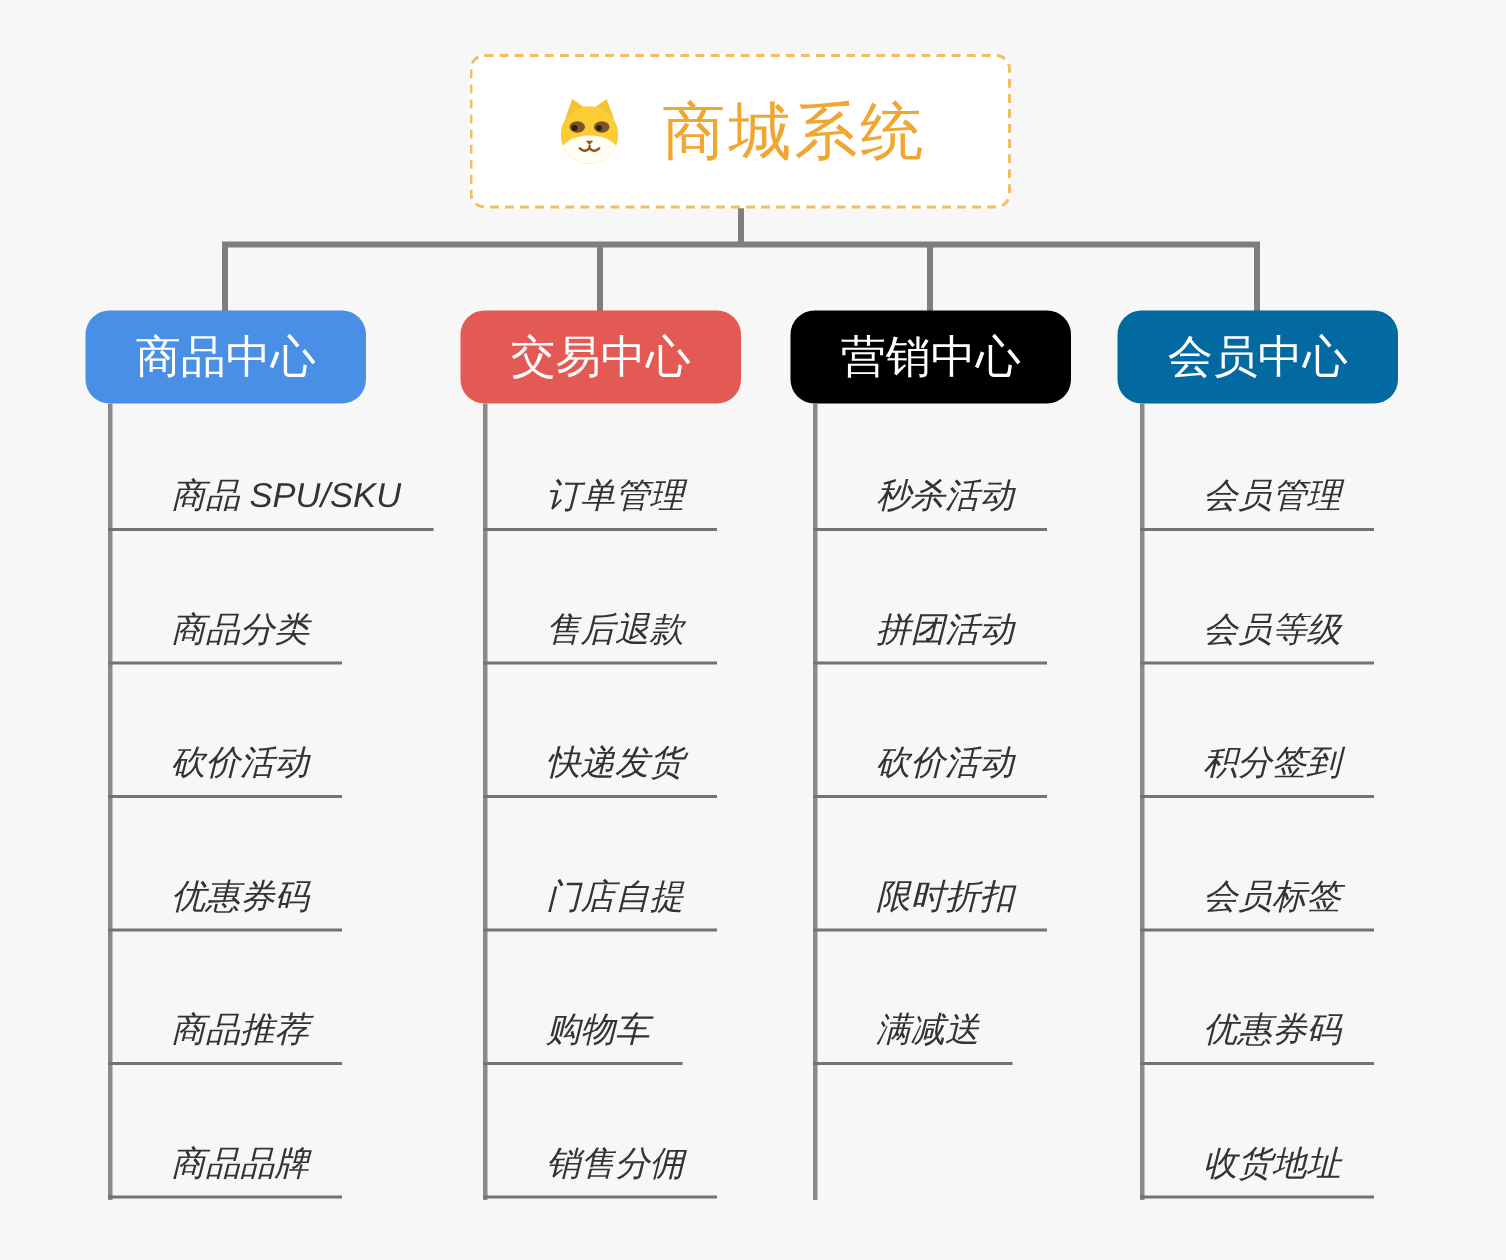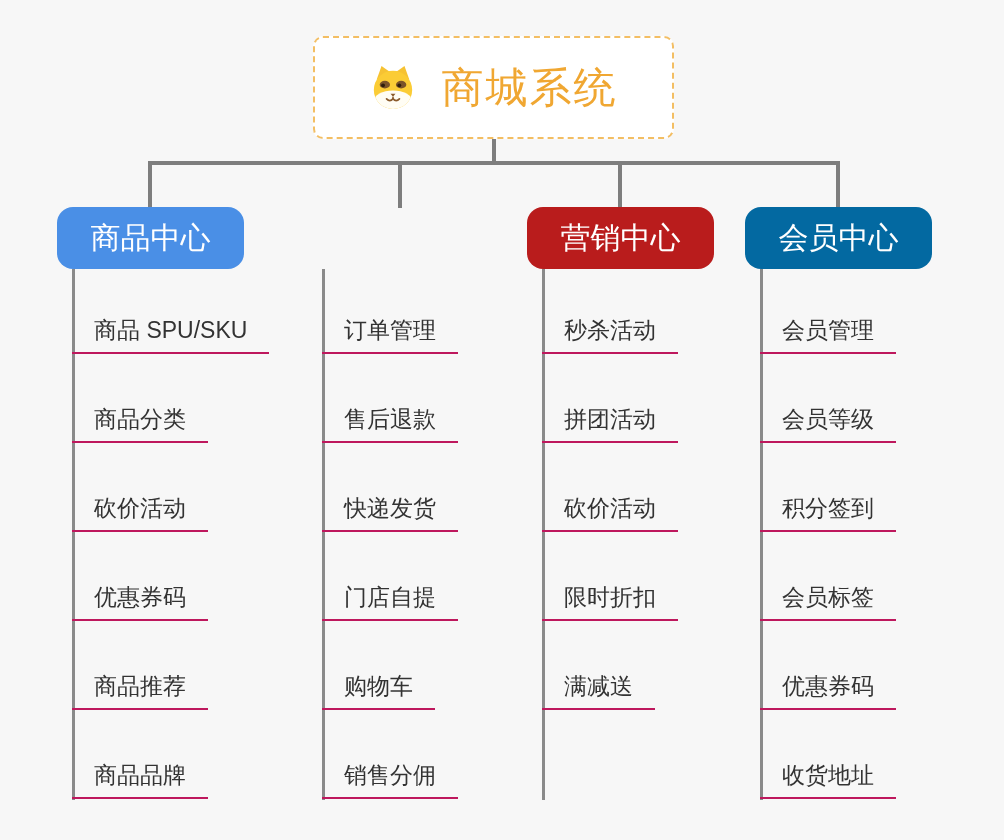--- a/index.html
+++ b/index.html
@@ -25,22 +25,22 @@
   .p0{left:57px}.p1{left:307px}.p2{left:527px}.p3{left:745px}
 
   
   .trunk{position:absolute;top:269px;width:3px;height:531px;background:#8A8A8A;}
   .t0{left:72px}.t1{left:322px}.t2{left:542px}.t3{left:760px}
 
   
   .col{position:absolute;top:265px;display:flex;flex-direction:column;align-items:flex-start;}
   .c0{left:72px}.c1{left:322px}.c2{left:542px}.c3{left:760px}
   .leaf{height:89px;box-sizing:border-box;display:flex;align-items:flex-end;
-    padding:0 22px 6px 22px;border-bottom:2px solid #be185d;
-    font-size:23px;color:#333333;white-space:nowrap;}
+    padding:0 22px 6px 42px;border-bottom:2px solid #737373;
+    font-size:23px;color:#333333;white-space:nowrap;font-style:italic;}
 </style>
 </head>
 <body>
 
 <div class="canvas">
 
   <div class="conn root-stem"></div>
   <div class="conn h-line"></div>
   <div class="conn drop d0"></div>
   <div class="conn drop d1"></div>
@@ -73,31 +73,34 @@
   <div class="trunk t0"></div>
   <div class="col c0">
     <div class="leaf">商品 SPU/SKU</div>
     <div class="leaf">商品分类</div>
     <div class="leaf">砍价活动</div>
     <div class="leaf">优惠券码</div>
     <div class="leaf">商品推荐</div>
     <div class="leaf">商品品牌</div>
   </div>
 
+  <div class="branch-box p1" style="background-color: rgb(227, 90, 85);">
+    <span>交易中心</span>
+  </div>
   <div class="trunk t1"></div>
   <div class="col c1">
     <div class="leaf">订单管理</div>
     <div class="leaf">售后退款</div>
     <div class="leaf">快递发货</div>
     <div class="leaf">门店自提</div>
     <div class="leaf">购物车</div>
     <div class="leaf">销售分佣</div>
   </div>
 
-  <div class="branch-box p2" style="background-color: #b91c1c;">
+  <div class="branch-box p2" style="background-color: #000000;">
     <span>营销中心</span>
   </div>
   <div class="trunk t2"></div>
   <div class="col c2">
     <div class="leaf">秒杀活动</div>
     <div class="leaf">拼团活动</div>
     <div class="leaf">砍价活动</div>
     <div class="leaf">限时折扣</div>
     <div class="leaf">满减送</div>
   </div>

